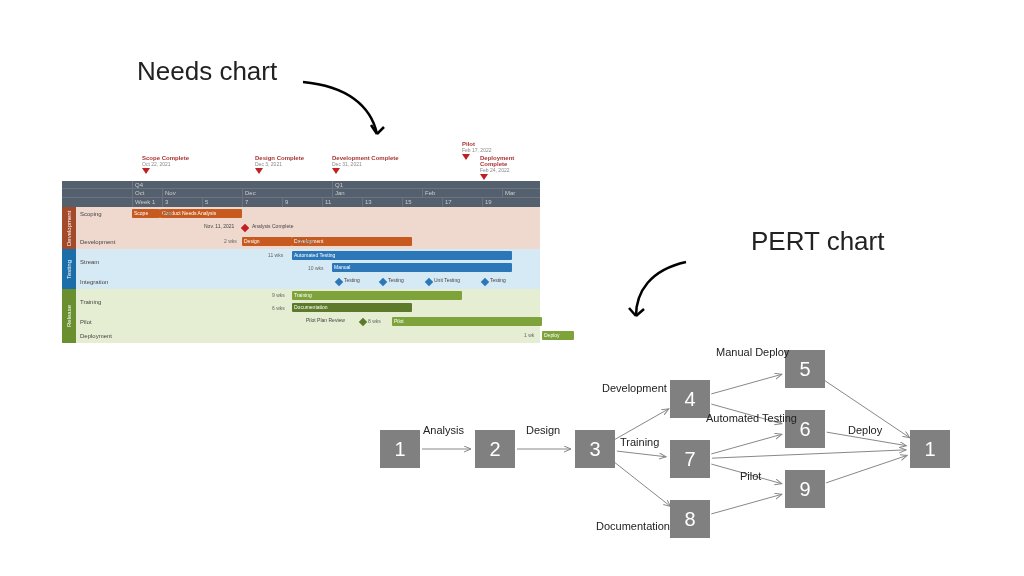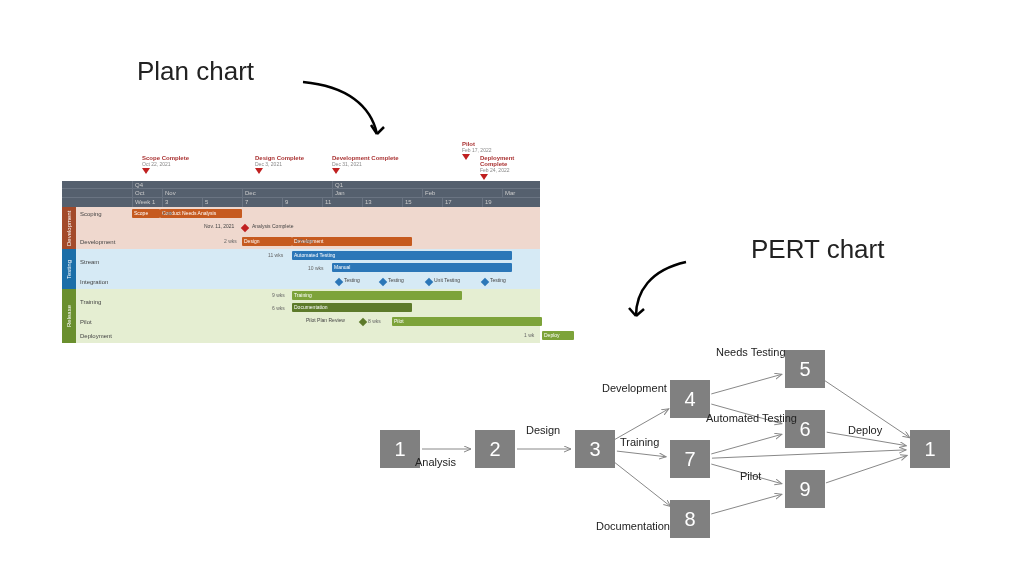--- a/index.html
+++ b/index.html
@@ -48,22 +48,22 @@
   
   .pert { position: absolute; left: 370px; top: 340px; width: 620px; height: 210px; }
   .node { position: absolute; width: 40px; height: 38px; background: #808080; color: #fff; font-size: 20px; display: flex; align-items: center; justify-content: center; }
   .nlabel { position: absolute; font-size: 11px; color: #222; }
   .pert svg { position: absolute; left: 0; top: 0; width: 620px; height: 210px; }
   .pert svg line, .pert svg path { stroke: #888; stroke-width: 1; fill: none; marker-end: url(#arr); }
 </style>
 </head>
 <body>
 
-<div class="title" style="left:137px; top:56px">Plan chart</div>
-<div class="title" style="left:751px; top:234px">PERT chart</div>
+<div class="title" style="left:137px; top:56px">Needs chart</div>
+<div class="title" style="left:751px; top:226px">PERT chart</div>
 
 <svg class="arrow" style="left:297px; top:76px" width="100" height="80">
   <path d="M 6 6 C 50 10 74 30 80 58" stroke="#000" stroke-width="2.5" fill="none"></path>
   <path d="M 80 58 l -6 -9 m 6 9 l 7 -7" stroke="#000" stroke-width="2.5" fill="none"></path>
 </svg>
 <svg class="arrow" style="left:620px; top:256px" width="80" height="76">
   <path d="M 66 6 C 30 14 16 36 16 60" stroke="#000" stroke-width="2.5" fill="none"></path>
   <path d="M 16 60 l -7 -8 m 7 8 l 8 -7" stroke="#000" stroke-width="2.5" fill="none"></path>
 </svg>
 
@@ -238,23 +238,23 @@
       <div class="node" style="left: 10px; top: 90px;">1</div>
       <div class="node" style="left: 105px; top: 90px;">2</div>
       <div class="node" style="left: 205px; top: 90px;">3</div>
       <div class="node" style="left: 300px; top: 40px;">4</div>
       <div class="node" style="left: 415px; top: 10px;">5</div>
       <div class="node" style="left: 415px; top: 70px;">6</div>
       <div class="node" style="left: 300px; top: 100px;">7</div>
       <div class="node" style="left: 300px; top: 160px;">8</div>
       <div class="node" style="left: 415px; top: 130px;">9</div>
       <div class="node" style="left: 540px; top: 90px;">1</div>
-      <div class="nlabel" style="left: 45px; top: 84px; margin-top: 32px;">Analysis</div>
+      <div class="nlabel" style="left: 53px; top: 84px;">Analysis</div>
       <div class="nlabel" style="left: 156px; top: 84px;">Design</div>
       <div class="nlabel" style="left: 232px; top: 42px;">Development</div>
       <div class="nlabel" style="left: 250px; top: 96px;">Training</div>
       <div class="nlabel" style="left: 226px; top: 180px;">Documentation</div>
-      <div class="nlabel" style="left: 346px; top: 6px;">Needs Testing</div>
+      <div class="nlabel" style="left: 346px; top: 6px;">Manual Deploy</div>
       <div class="nlabel" style="left: 336px; top: 72px;">Automated Testing</div>
       <div class="nlabel" style="left: 370px; top: 130px;">Pilot</div>
       <div class="nlabel" style="left: 478px; top: 84px;">Deploy</div>
     </div>
 </div>
 
 </body></html>

